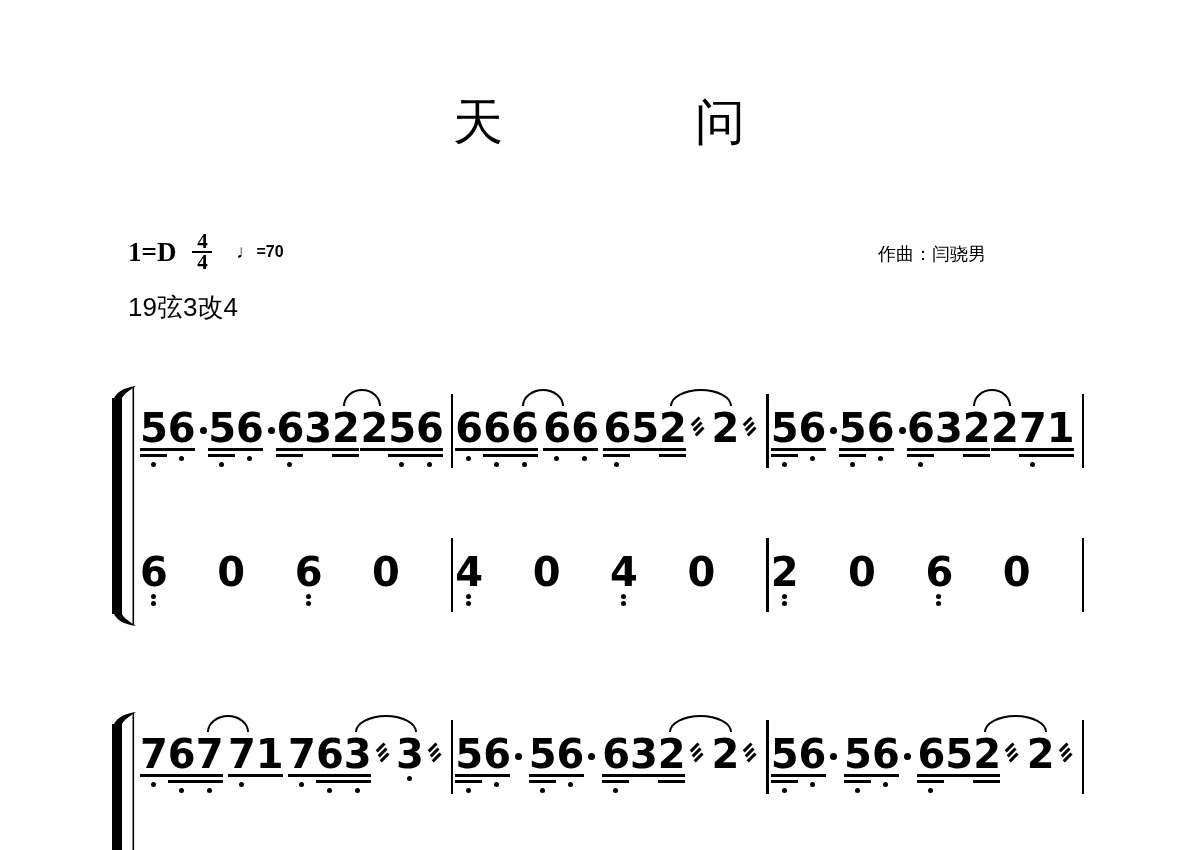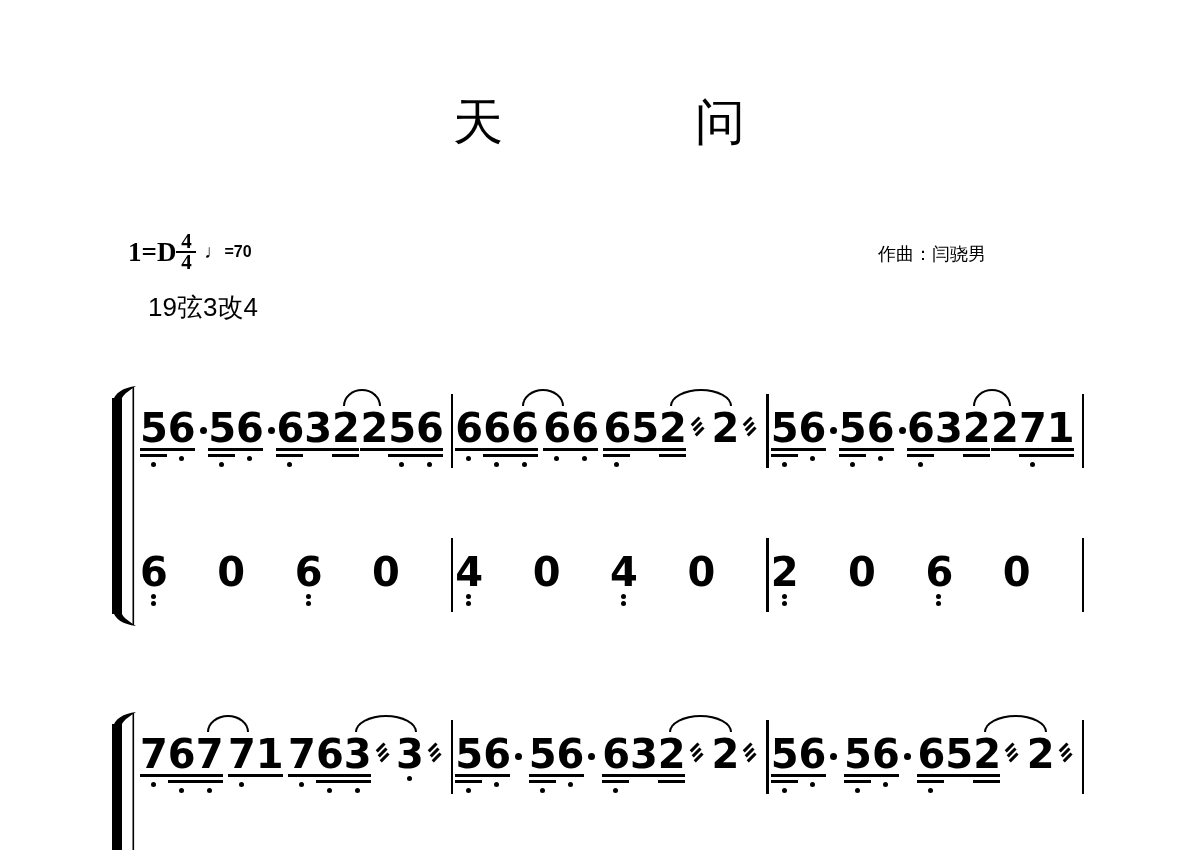--- a/index.html
+++ b/index.html
@@ -8,29 +8,29 @@
     font-family:"Liberation Sans",sans-serif;overflow:hidden;
   }
   
   .title{
     position:absolute;top:96px;left:0;width:1200px;
     display:flex;justify-content:center;gap:190px;
     font-size:50px;line-height:52px;letter-spacing:2px;
   }
   .meta-left{
     position:absolute;left:128px;top:230px;height:44px;
-    display:flex;align-items:center;
+    display:flex;align-items:center;gap:16px;
   }
   .key{font-family:"Liberation Serif",serif;font-size:27px;font-weight:bold;}
   .timesig{display:inline-flex;flex-direction:column;align-items:center;line-height:17px;
     font-family:"Liberation Serif",serif;font-weight:bold;font-size:21px;}
   .tsline{width:20px;height:2.5px;background:#000;margin:1px 0;}
   .tempo{font-size:16px;font-weight:bold;display:inline-flex;align-items:center;margin-left:8px;}
   .tempo .glyph{font-size:19px;margin-right:1px;}
-  .tuning{position:absolute;left:128px;top:290px;font-size:26px;margin-left:20px;}
+  .tuning{position:absolute;left:128px;top:290px;font-size:26px;}
   .credits{position:absolute;left:878px;top:238px;font-size:18px;line-height:33px;}
   
   .sys1{position:absolute;left:138px;top:388px;width:946px;height:280px;}
   .sys2{position:absolute;left:138px;top:714px;width:946px;height:136px;}
   .line{display:flex;align-items:flex-start;padding-top:22px;}
   .l1{position:absolute;top:0;left:0;right:0;}
   .l2{position:absolute;top:144px;left:0;right:0;}
   .l3{position:relative;}
   .measure{
     position:relative;flex:1 1 0;display:flex;justify-content:space-between;

